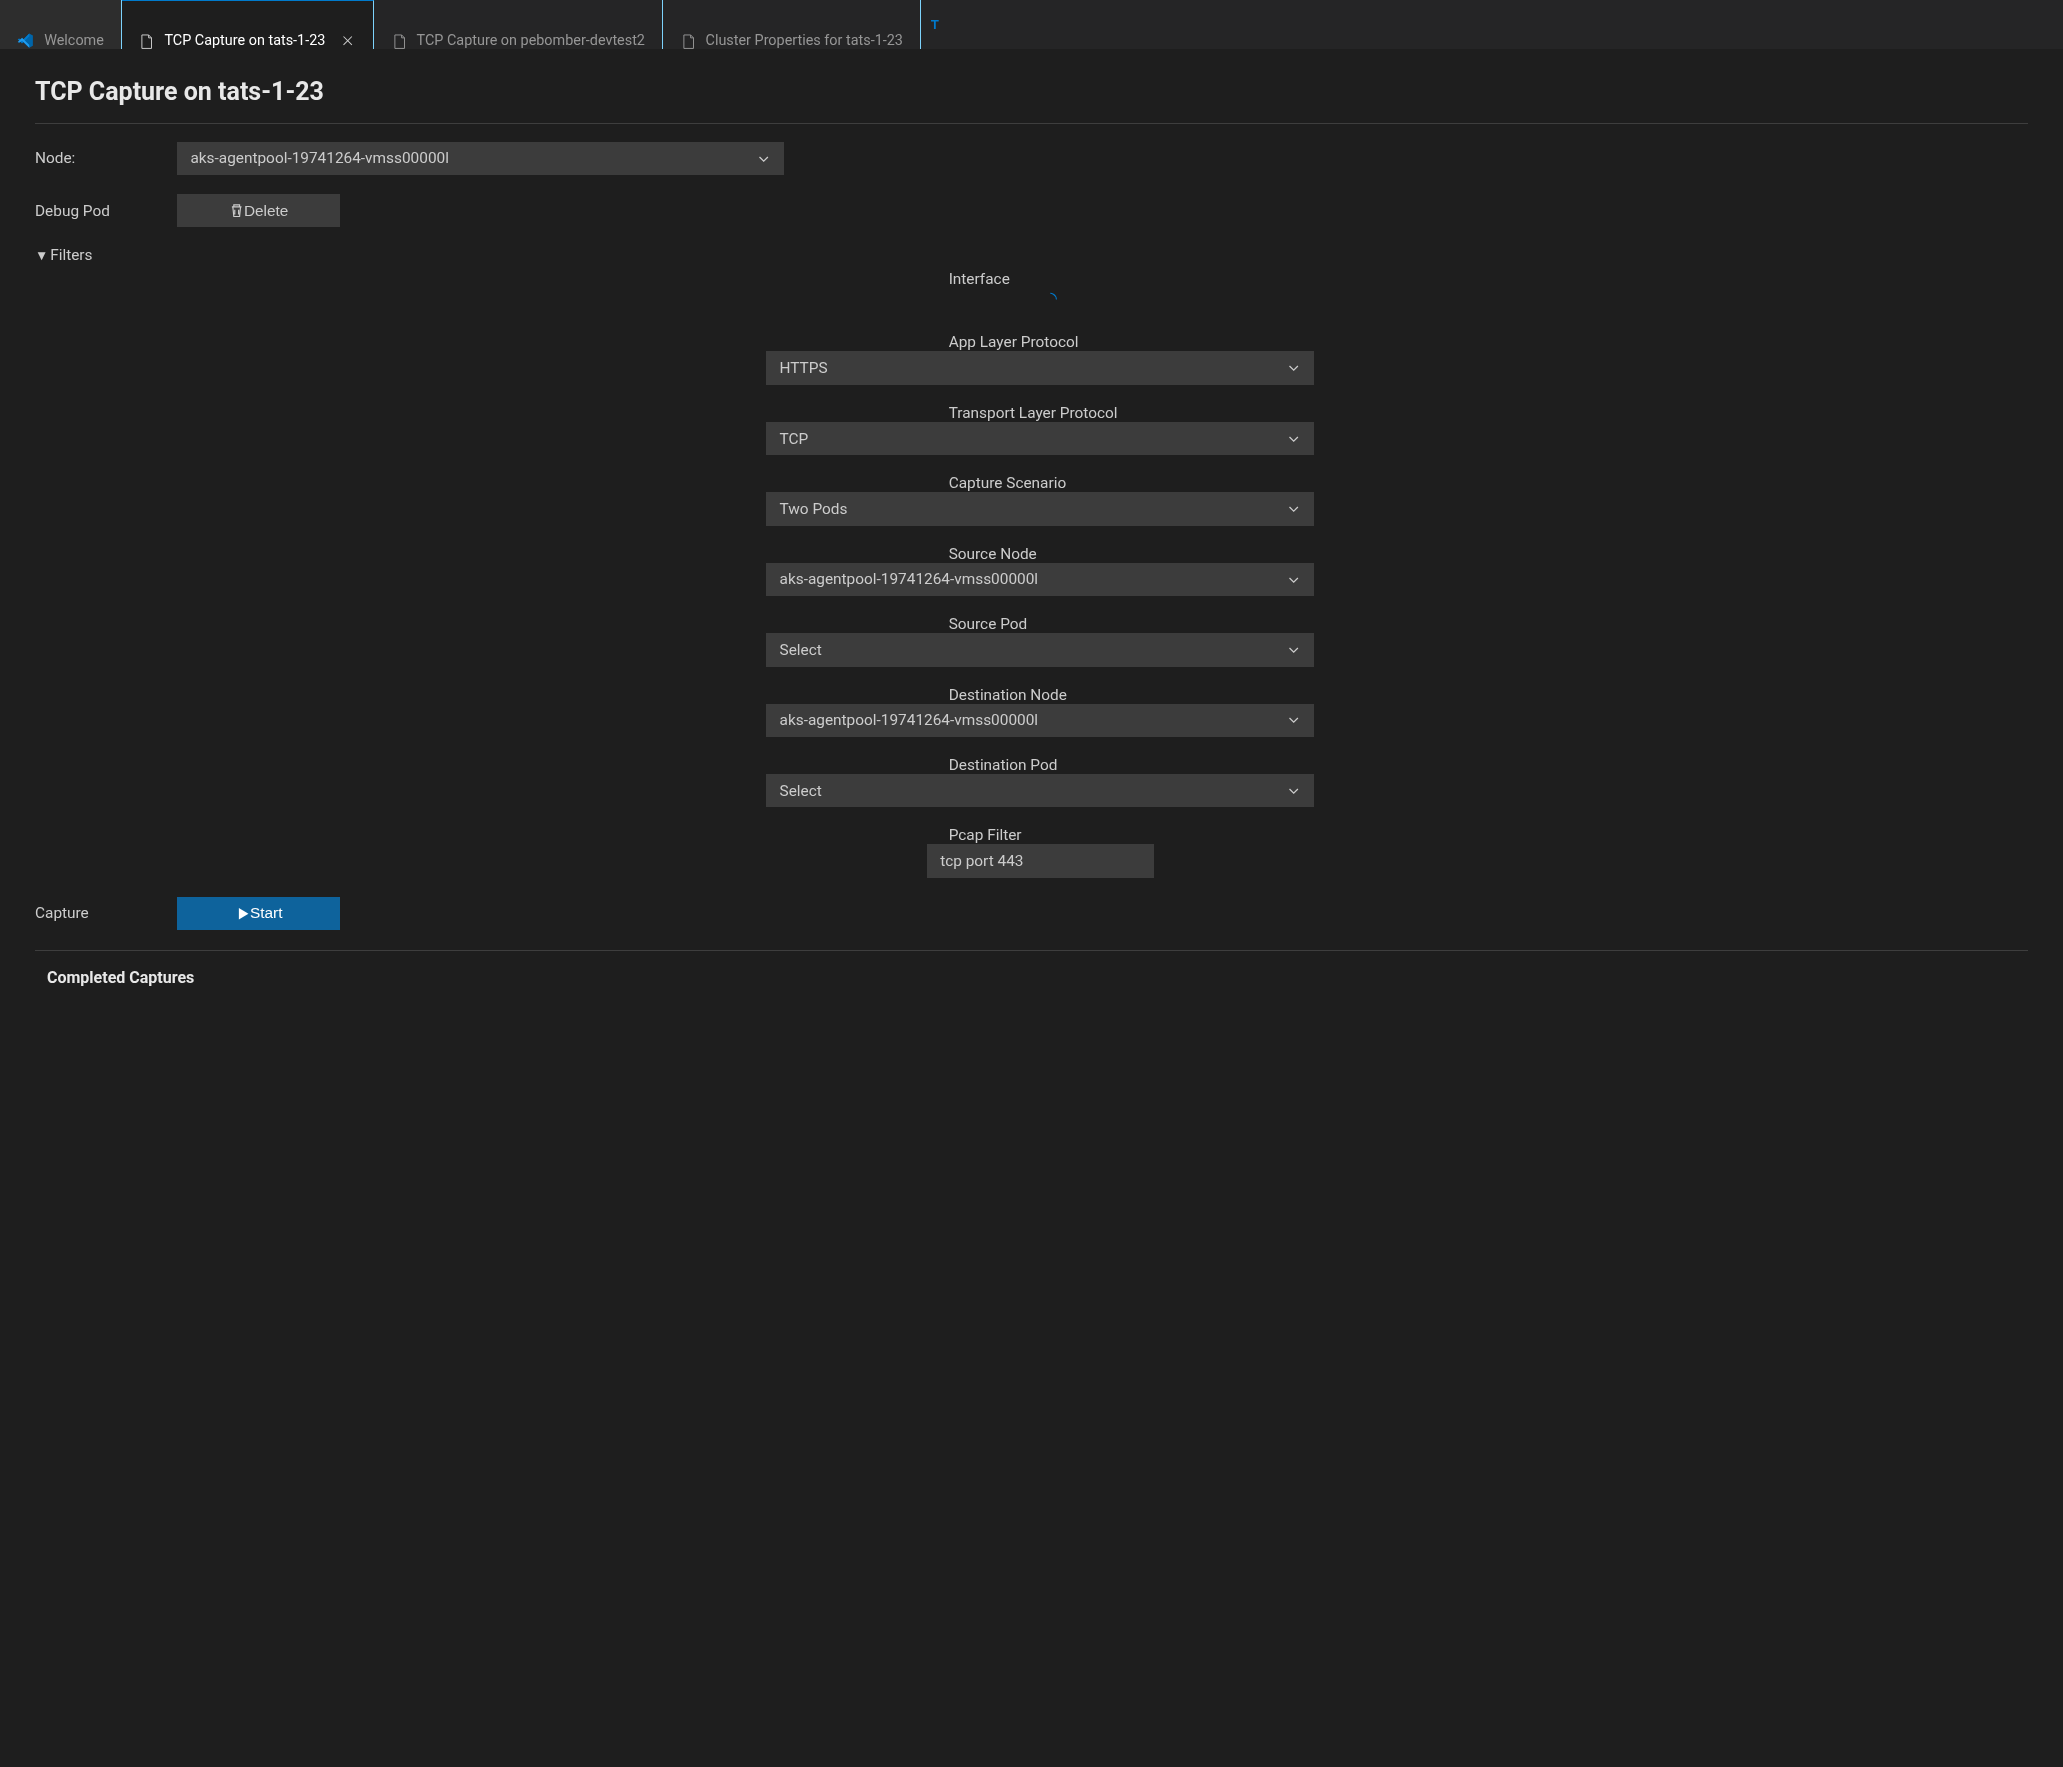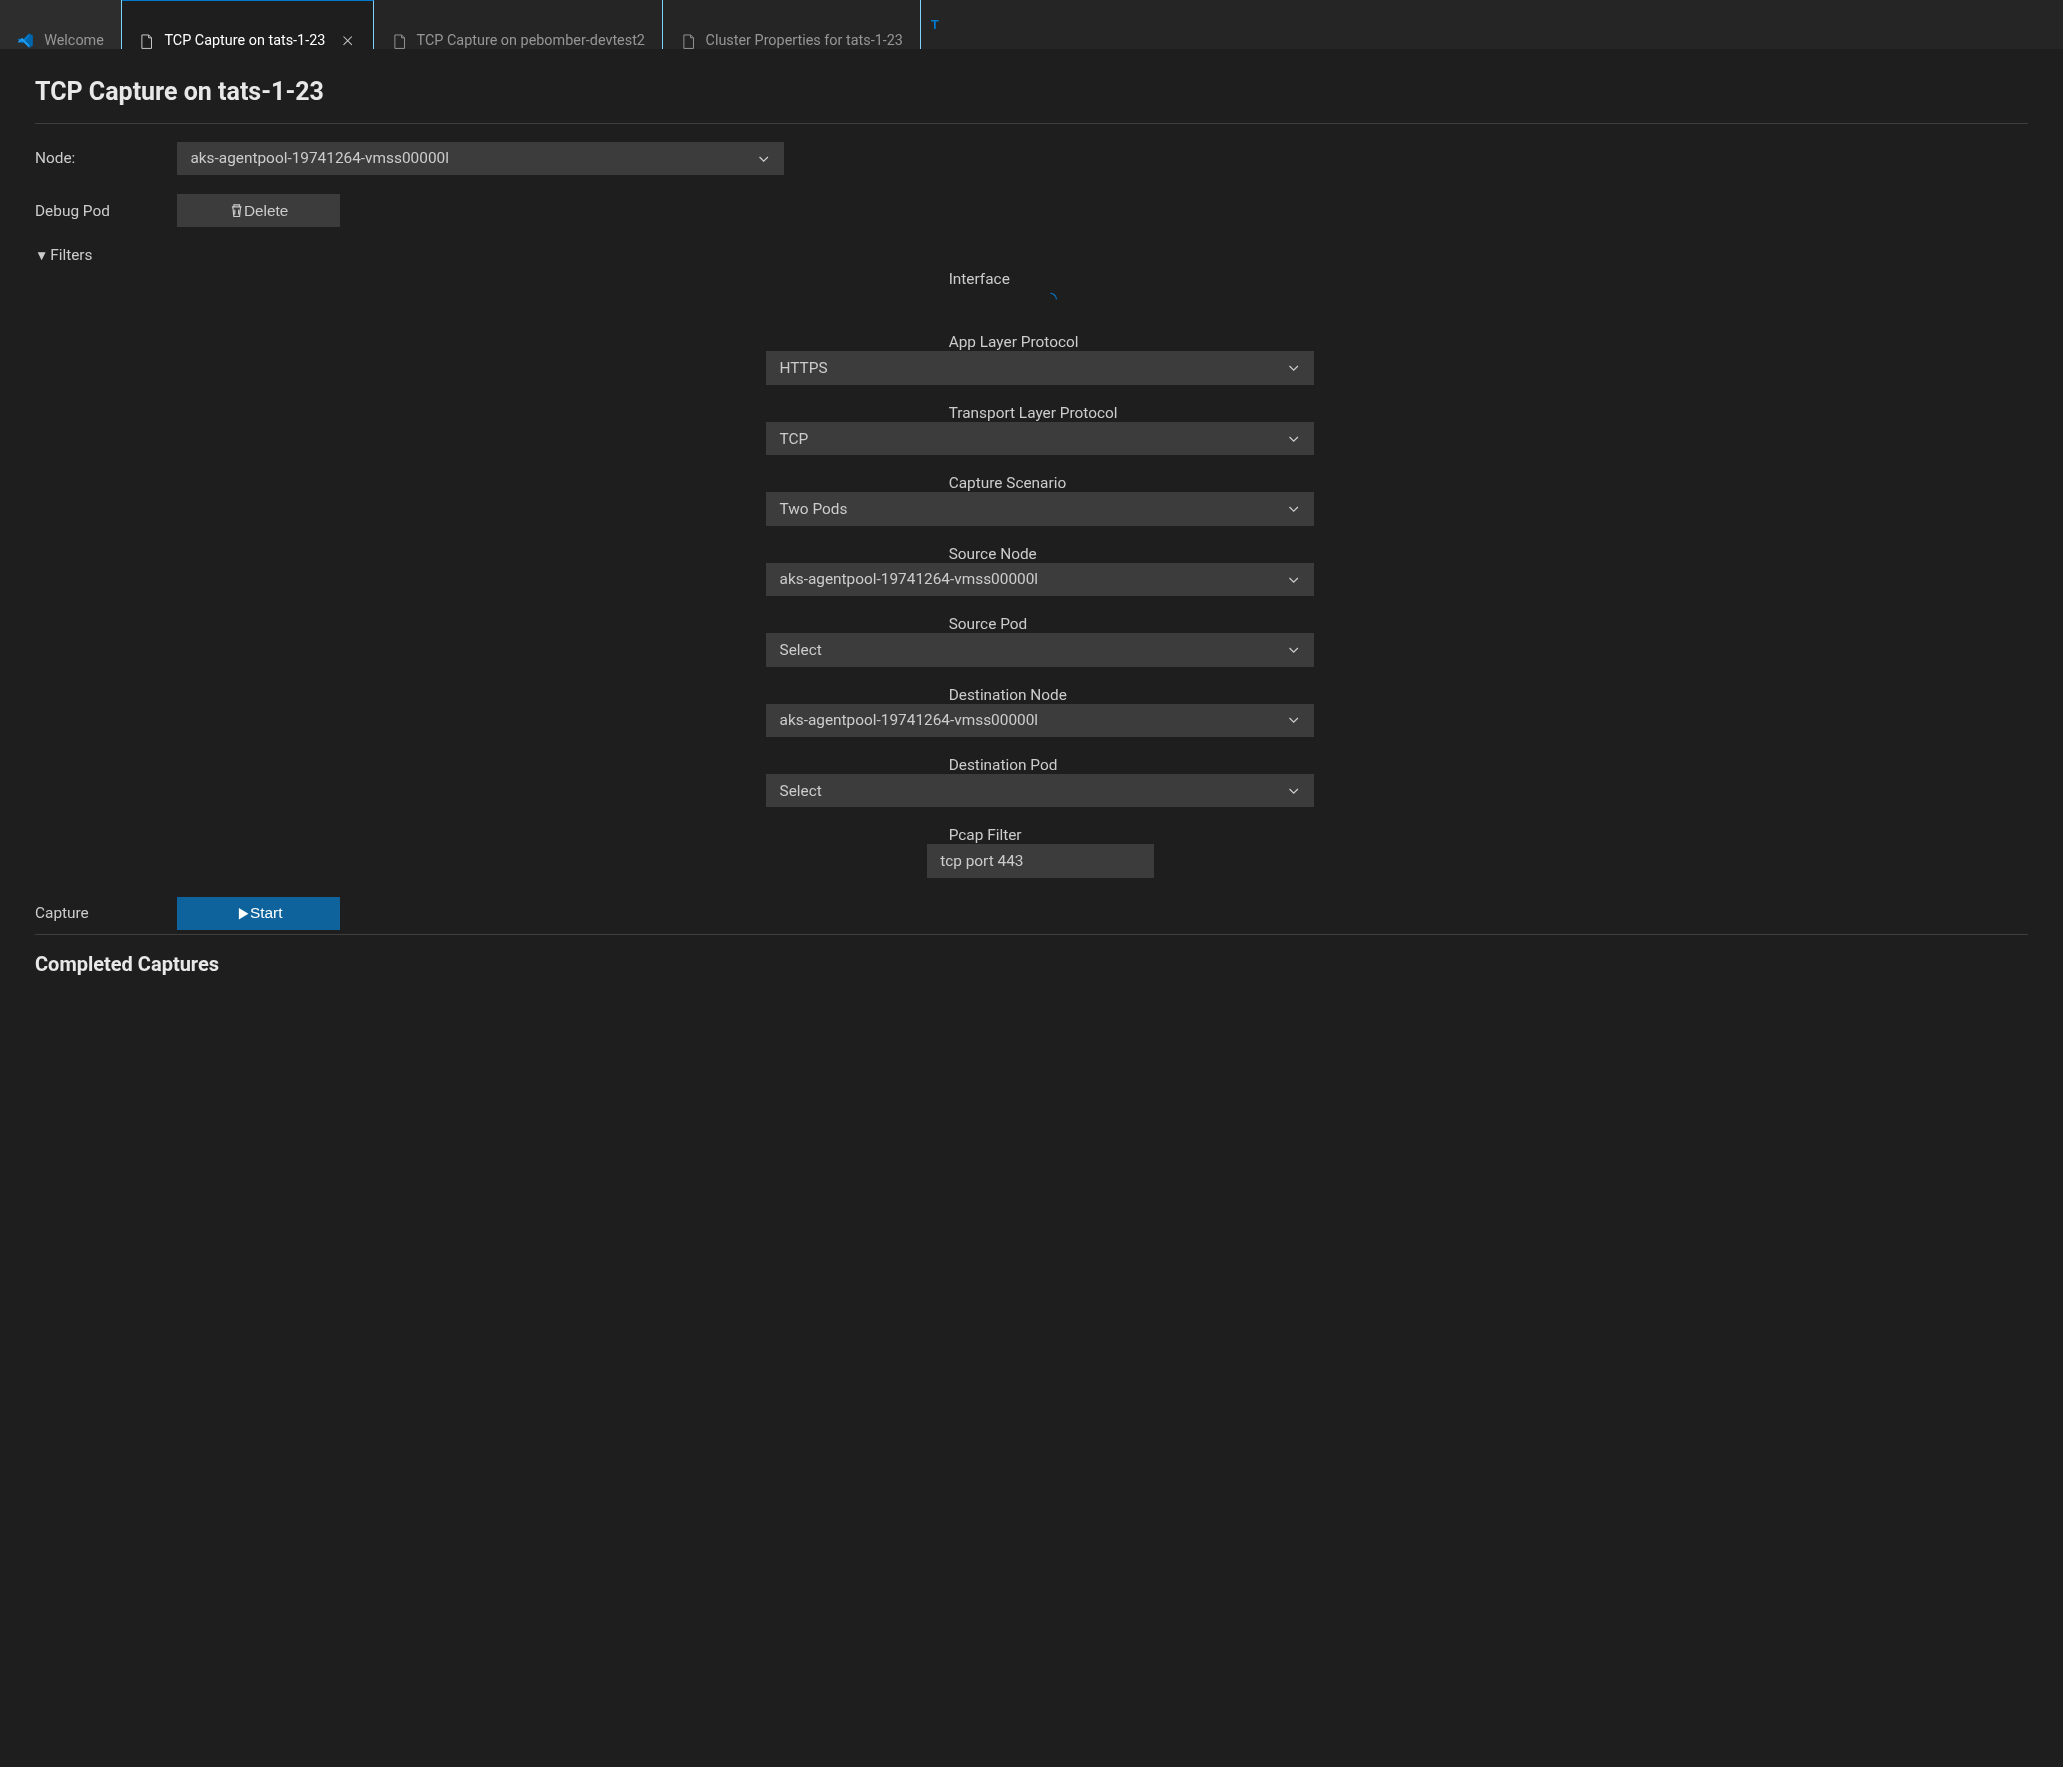--- a/index.html
+++ b/index.html
@@ -210,30 +210,31 @@
       font-family: inherit;
     }
     
     .spinner-dot {
       color: #007acc;
       font-size: 17.3px;
       margin-left: 27px;
     }
     
     .section-title {
-      font-size: 20px;
+      font-size: 16px;
       font-weight: 700;
       color: #e8e8e8;
       margin-top: 9.6px;
+      margin-left: 12px;
     }
     
     .capture-row {
       display: flex;
       align-items: center;
-      margin-bottom: 4px;
+      margin-bottom: 20px;
       margin-top: 7.7px;
     }
   </style>
 </head>
 <body>
 
 <div class="tabs-bar">
   <div class="tab welcome">
     <svg class="vscode-logo" viewBox="0 0 24 24" fill="none">
       <path d="M17 2L7 12L17 22L22 19V5L17 2Z" fill="#0065A9"></path>

